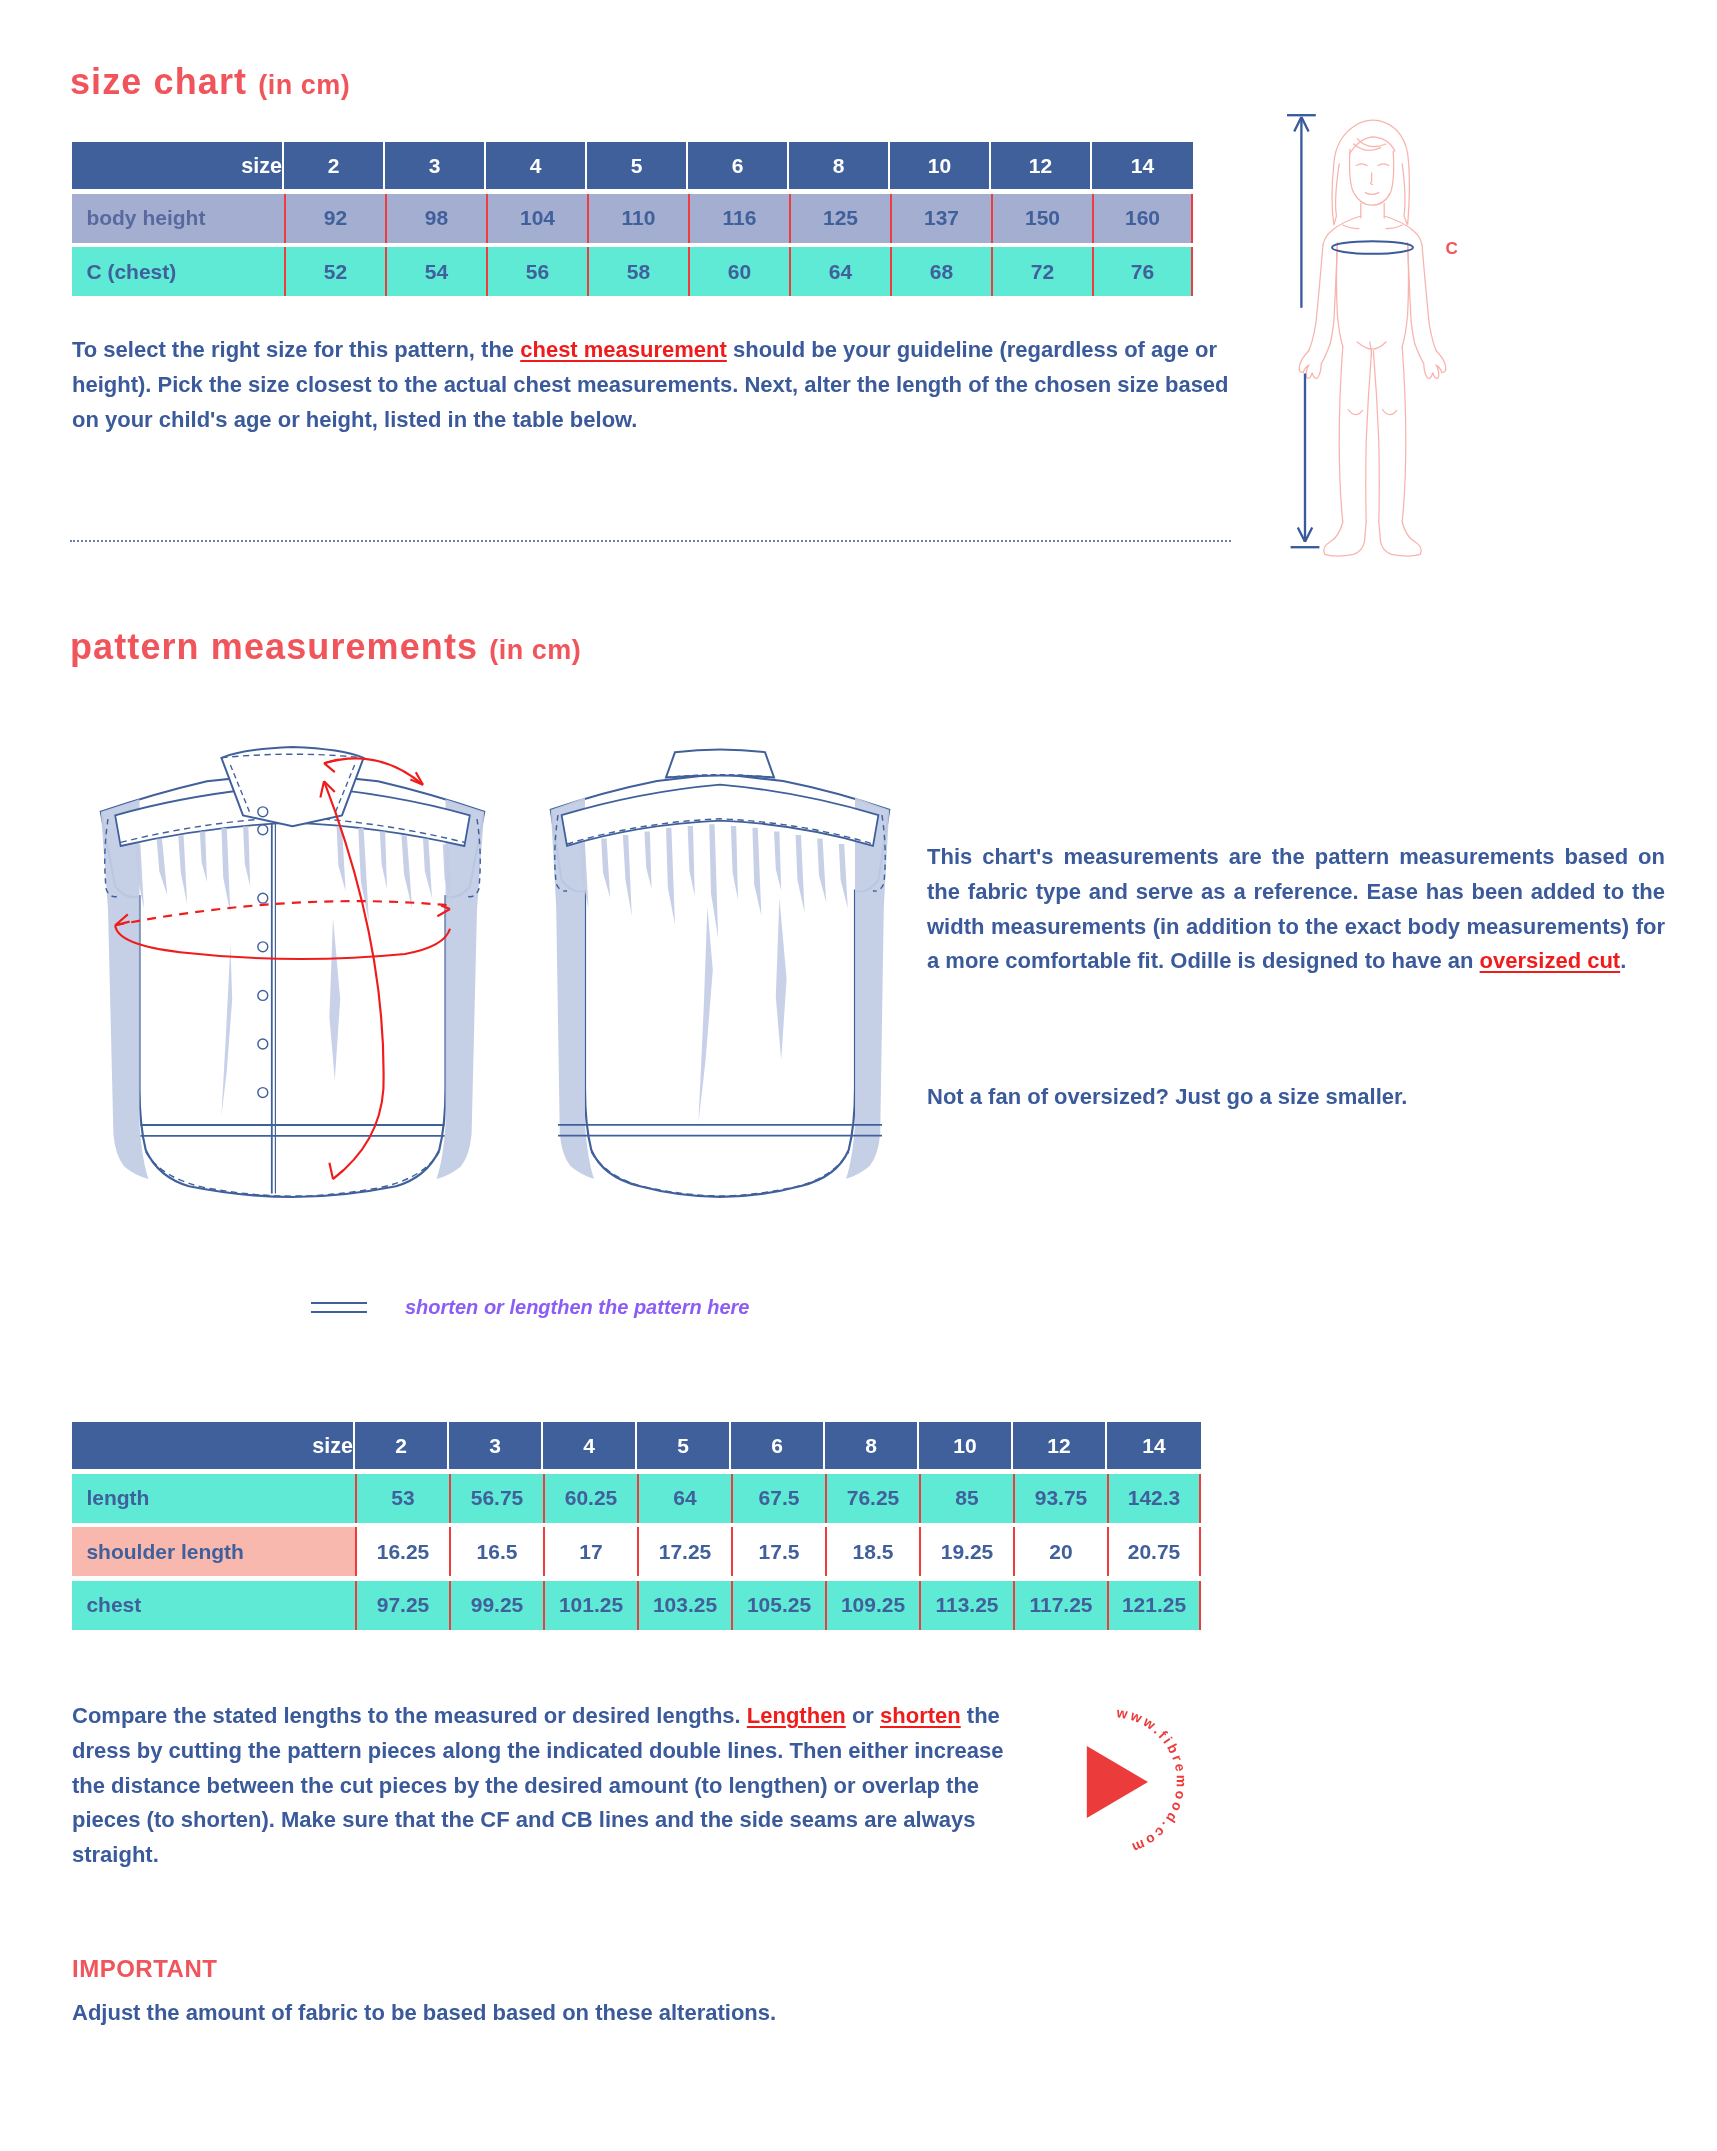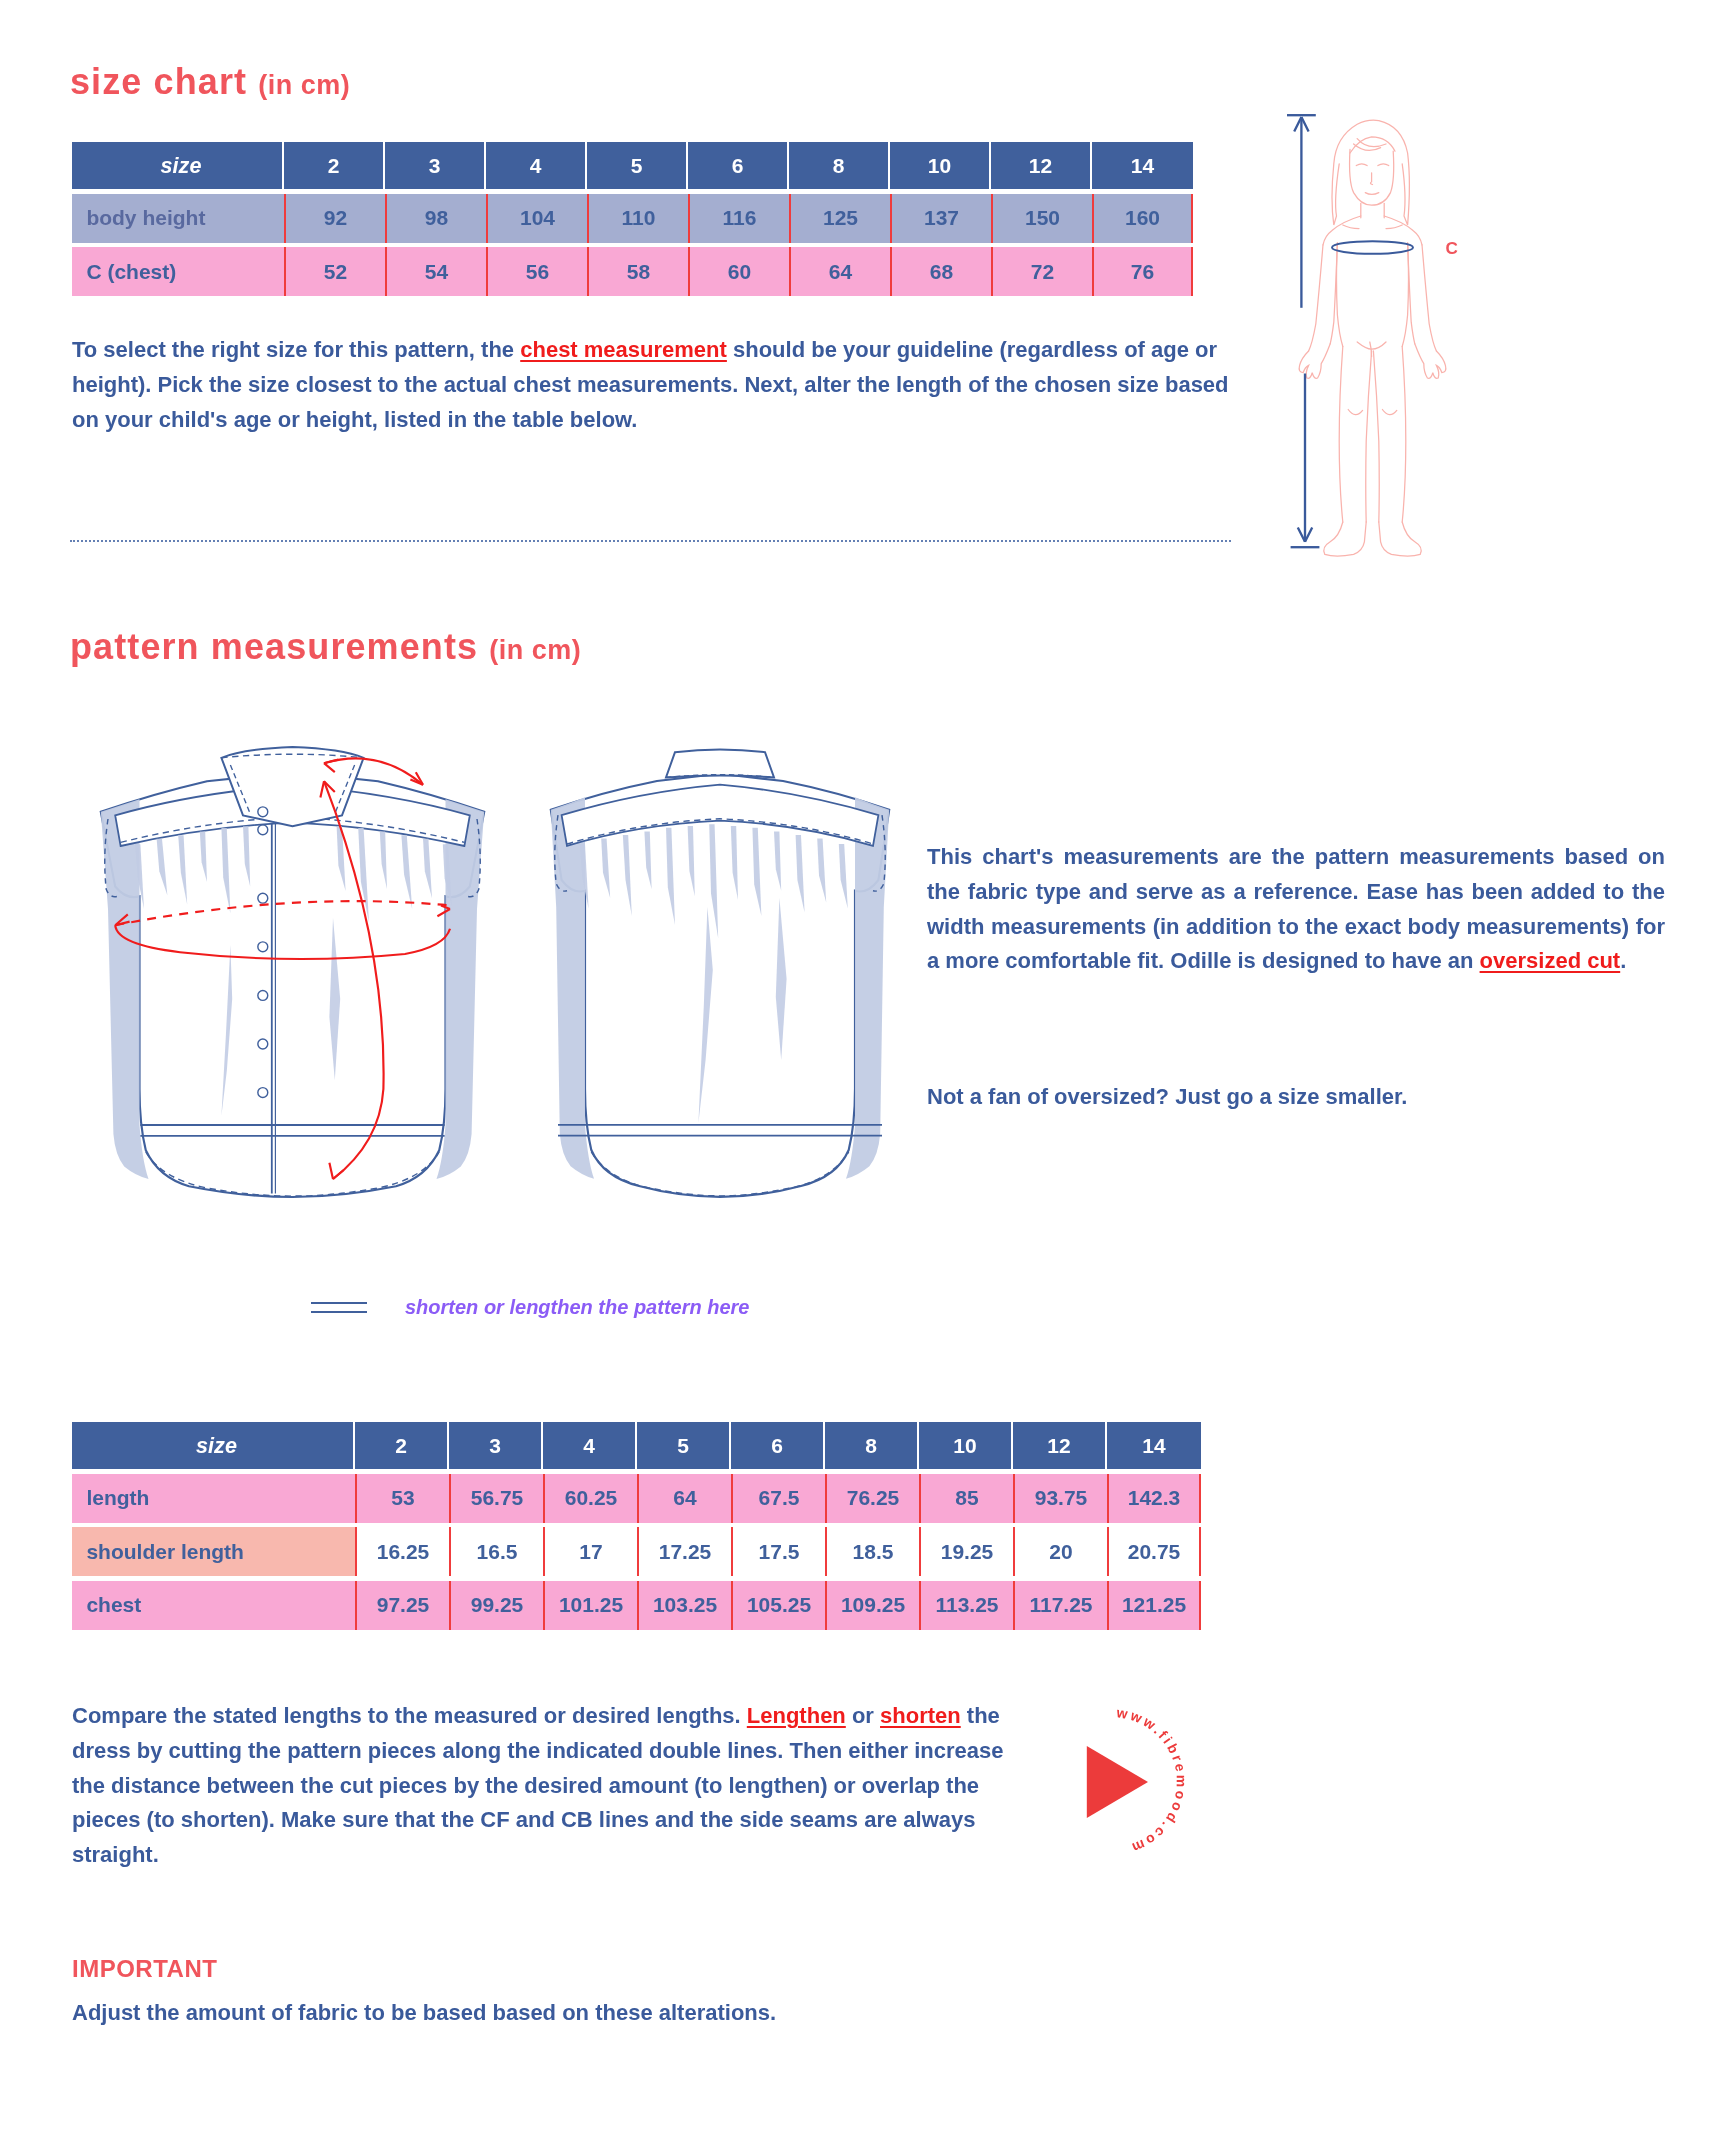--- a/index.html
+++ b/index.html
@@ -44,39 +44,38 @@
     padding: 0;
   }
   .size-table th {
     background: #40609c;
     color: #ffffff;
     height: 47px;
     border-right: 2.7px solid #ffffff;
   }
   .size-table th:last-child { border-right: none; }
   .size-table th.lbl {
-    text-align: center;
+    text-align: right;
     padding-left: 8px;
     font-size: 21.6px;
-    font-style: italic;
   }
   .size-table td {
     height: 49px;
     color: #40609c;
   }
   .size-table td.lbl {
     text-align: left;
     padding-left: 14.4px;
     font-size: 21px;
   }
 
   
   tr.row-periwinkle td { background: #a4aed0; }
   tr.row-periwinkle td.lbl { color: #59699f; }
-  tr.row-pink td { background: #f9a8d4; }
+  tr.row-pink td { background: #5eead4; }
   tr.row-pinklabel td { background: #ffffff; }
   tr.row-pinklabel td.lbl { background: #f8b8ae; }
 
   
   .size-table td.data {
     border-left: 2.7px solid #f03c3c;
   }
   .size-table td.data.last {
     border-right: 2.7px solid #f03c3c;
   }

